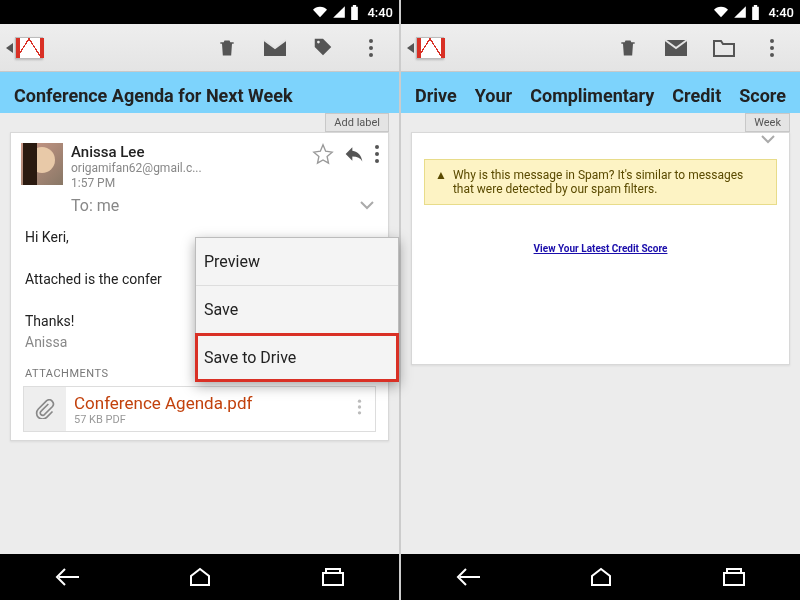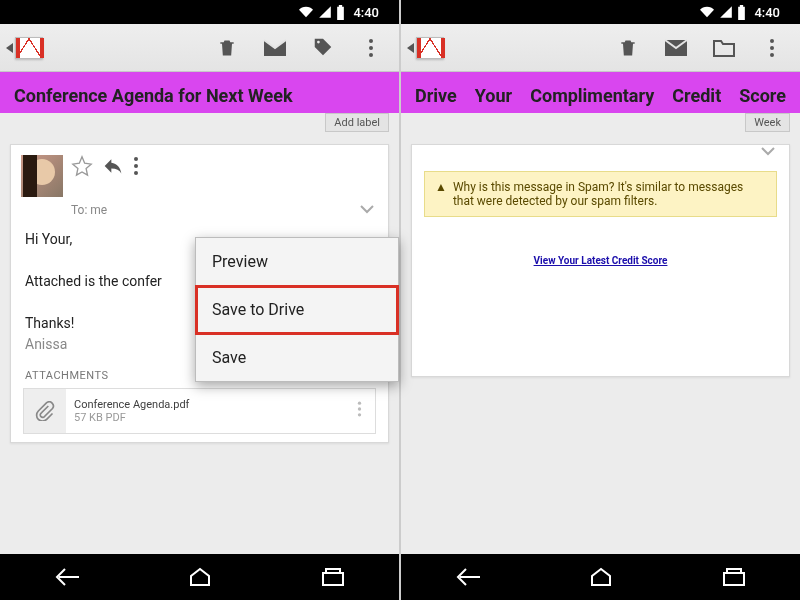--- a/index.html
+++ b/index.html
@@ -28,21 +28,21 @@
   .phone.right { border-right: none; border-left: 1px solid #ccc; }
 
   
   .status {
     height: 24px;
     background: #000;
     color: #fff;
     display: flex;
     justify-content: flex-end;
     align-items: center;
-    padding: 0 20px;
+    padding: 0 6px;
     font-size: 13px;
     gap: 4px;
   }
   .status svg { fill: #fff; }
   .status .time { margin-left: 4px; font-weight: 500;}
 
   
   .actionbar {
     height: 48px;
     background: linear-gradient(#eeeeee,#e4e4e4);
@@ -88,24 +88,24 @@
     color:#555;
   }
   .abtn svg { fill:#555; }
 
   
   .subject {
     padding: 12px 14px 6px 14px;
     font-size: 18px;
     font-weight: bold;
     color: #222;
-    background: #d946ef;
+    background: #7dd3fc;
     line-height: 1.3;
   }
-  .addlabel-row { display:flex; justify-content:flex-end; padding: 0 10px 12px 0; text-align: center;}
+  .addlabel-row { display:flex; justify-content:flex-end; padding: 0 10px 0 0; text-align: center;}
   .addlabel, .spamlabel {
     font-size: 11px;
     color: #555;
     background: #e4e4e4;
     border: 1px solid #c8c8c8;
     padding: 2px 8px;
   }
 
   
   .card {
@@ -143,39 +143,39 @@
   }
   .avatar.photo::after{
     content:""; position:absolute; left:2px; top:0; bottom:0; width:14px;
     background:#2a1a10;
   }
   .from { flex:1; min-width:0; }
   .from .name { font-size: 15px; color:#222; font-weight:500; }
   .from .email, .from .time { font-size: 12px; color:#888; line-height:1.2; }
   .msg-actions { display:flex; align-items:center; gap:8px; color:#555; }
   .msg-actions svg { fill:#555; }
-  .torow { display:flex; justify-content:space-between; padding: 2px 14px 8px 60px; font-size:12px; color:#888; align-items:center;}
+  .torow { display:flex; justify-content:space-between; padding: 2px 14px 8px 60px; font-size:16px; color:#888; align-items:center;}
   .torow svg{ fill:#aaa; }
 
   .body-text { padding: 4px 14px; font-size: 14px; color:#222; line-height:1.5; }
   .body-text .sig { color:#888; }
 
   .attach-h { font-size: 11px; color:#777; padding: 10px 14px 6px 14px; letter-spacing: .5px; }
   .attach-row {
     margin: 0 12px;
     border: 1px solid #ddd;
     display:flex; align-items:center;
     height: 46px;
   }
   .attach-row .clip {
     width:42px; height:100%; background:#eee;
     display:flex; align-items:center; justify-content:center;
   }
   .attach-row .info { flex:1; padding: 0 8px; }
-  .attach-row .fname { font-size: 11px; color:#404040; }
+  .attach-row .fname { font-size: 17px; color:#c2410c; }
   .attach-row .meta { font-size: 11px; color:#999; }
   .attach-row .more { width:32px; text-align:center; color:#999; }
 
   
   .spam-banner {
     margin: 6px 12px 12px 12px;
     background: #fdf3c4;
     border: 1px solid #e8dc8a;
     padding: 8px 10px;
     font-size: 12px;
@@ -199,21 +199,21 @@
   .popup {
     position:absolute;
     left: 195px; top: 237px;
     width: 204px;
     background:#f4f4f4;
     border: 1px solid #bcbcbc;
     box-shadow: 0 4px 12px rgba(0,0,0,.35);
     z-index: 50;
   }
   .popup .item {
-    padding: 14px 16px;
+    padding: 14px 8px;
     font-size: 16px;
     color:#222;
     border-bottom: 1px solid #ddd;
     position:relative;
   }
   .popup .item:last-child { border-bottom:none; }
   .popup .item.hl {
     outline: 3px solid #d93025;
     outline-offset: -2px;
     z-index:1;
@@ -282,20 +282,25 @@
     </div>
 
     <div class="subject">Conference Agenda for Next Week</div>
     <div class="addlabel-row">
         <span class="addlabel">Add label</span>
       </div>
 
     <div class="card">
       <div class="hdr">
         <div class="avatar photo"></div>
+        <div class="from">
+          <div class="name">Anissa Lee</div>
+          <div class="email">origamifan62@gmail.c...</div>
+          <div class="time">1:57 PM</div>
+        </div>
         <div class="msg-actions">
           <svg width="22" height="22" viewBox="0 0 24 24">
               <path d="M12 2l2.9 6.9L22 10l-5.5 4.8L18 22l-6-3.5L6 22l1.5-7.2L2 10l7.1-1.1z" fill="none" stroke="#999" stroke-width="1.5"></path>
             </svg>
           <svg width="24" height="20" viewBox="0 0 24 24">
               <path d="M10 4L2 12l8 8v-5c6 0 10 2 12 6-1-7-5-12-12-13V4z"></path>
             </svg>
           <svg width="6" height="20" viewBox="0 0 6 20">
               <circle cx="3" cy="3" r="2"></circle>
               <circle cx="3" cy="10" r="2"></circle>
@@ -303,21 +308,21 @@
             </svg>
         </div>
       </div>
       <div class="torow">
         <span>To: me</span>
         <svg width="14" height="10" viewBox="0 0 14 10">
             <path d="M1 1l6 6 6-6" fill="none" stroke="#aaa" stroke-width="2"></path>
           </svg>
       </div>
       <div class="body-text">
-        <span>Hi Your,</span><br><br>
+        <span>Hi Keri,</span><br><br>
         <span>Attached is the confer</span><br><br>
         <span>Thanks!</span><br>
         <span class="sig">Anissa</span>
       </div>
       <div class="attach-h">ATTACHMENTS</div>
       <div class="attach-row">
         <div class="clip">
           <svg width="20" height="20" viewBox="0 0 24 24">
               <path d="M16 6l-8 8a3 3 0 104 4l9-9a5 5 0 00-7-7L4 12a7 7 0 1010 10l7-7" fill="none" stroke="#888" stroke-width="2"></path>
             </svg>
@@ -350,22 +355,22 @@
       <div class="nbtn">
           <svg width="24" height="18" viewBox="0 0 24 18">
             <rect x="2" y="5" width="20" height="12"></rect>
             <rect x="5" y="1" width="14" height="4"></rect>
           </svg>
         </div>
     </div>
 
     <div class="popup">
       <div class="item">Preview</div>
+      <div class="item">Save</div>
       <div class="item hl">Save to Drive</div>
-      <div class="item">Save</div>
     </div>
   </div>
 
   <div class="phone right">
     <div class="status">
       <svg width="16" height="14" viewBox="0 0 24 24">
           <path d="M12 3C7 3 2.7 5 0 8l12 13L24 8c-2.7-3-7-5-12-5z"></path>
         </svg>
       <svg width="14" height="14" viewBox="0 0 24 24">
           <path d="M2 22h20V2z"></path>

